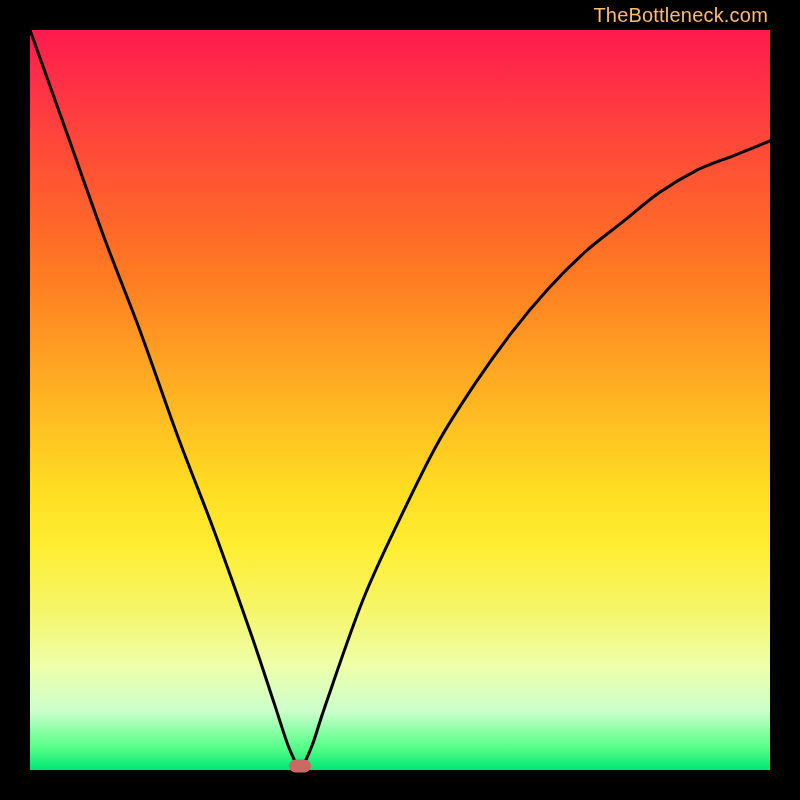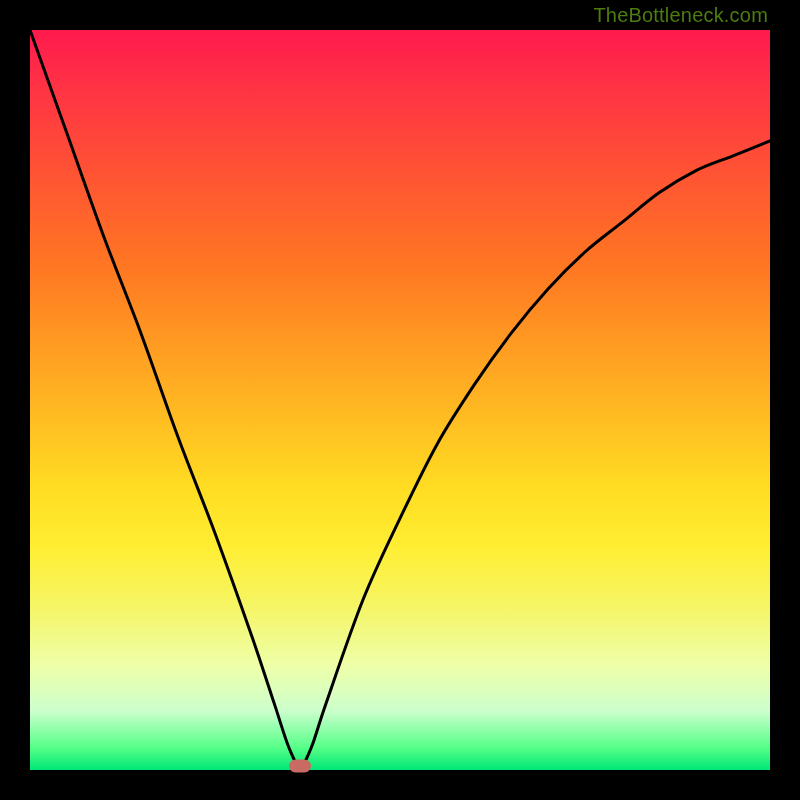--- a/index.html
+++ b/index.html
@@ -31,21 +31,21 @@
       #55ff88 97%,
       #00e676 100%
     );
   }
   .watermark {
     position: absolute;
     top: 4px;
     right: 32px;
     font-family: Arial, Helvetica, sans-serif;
     font-size: 20px;
-    color: #4d7c0f;
+    color: #fdba74;
     letter-spacing: 0.2px;
   }
   svg.curve {
     position: absolute;
     left: 0;
     top: 0;
     width: 740px;
     height: 740px;
   }
   .marker {

